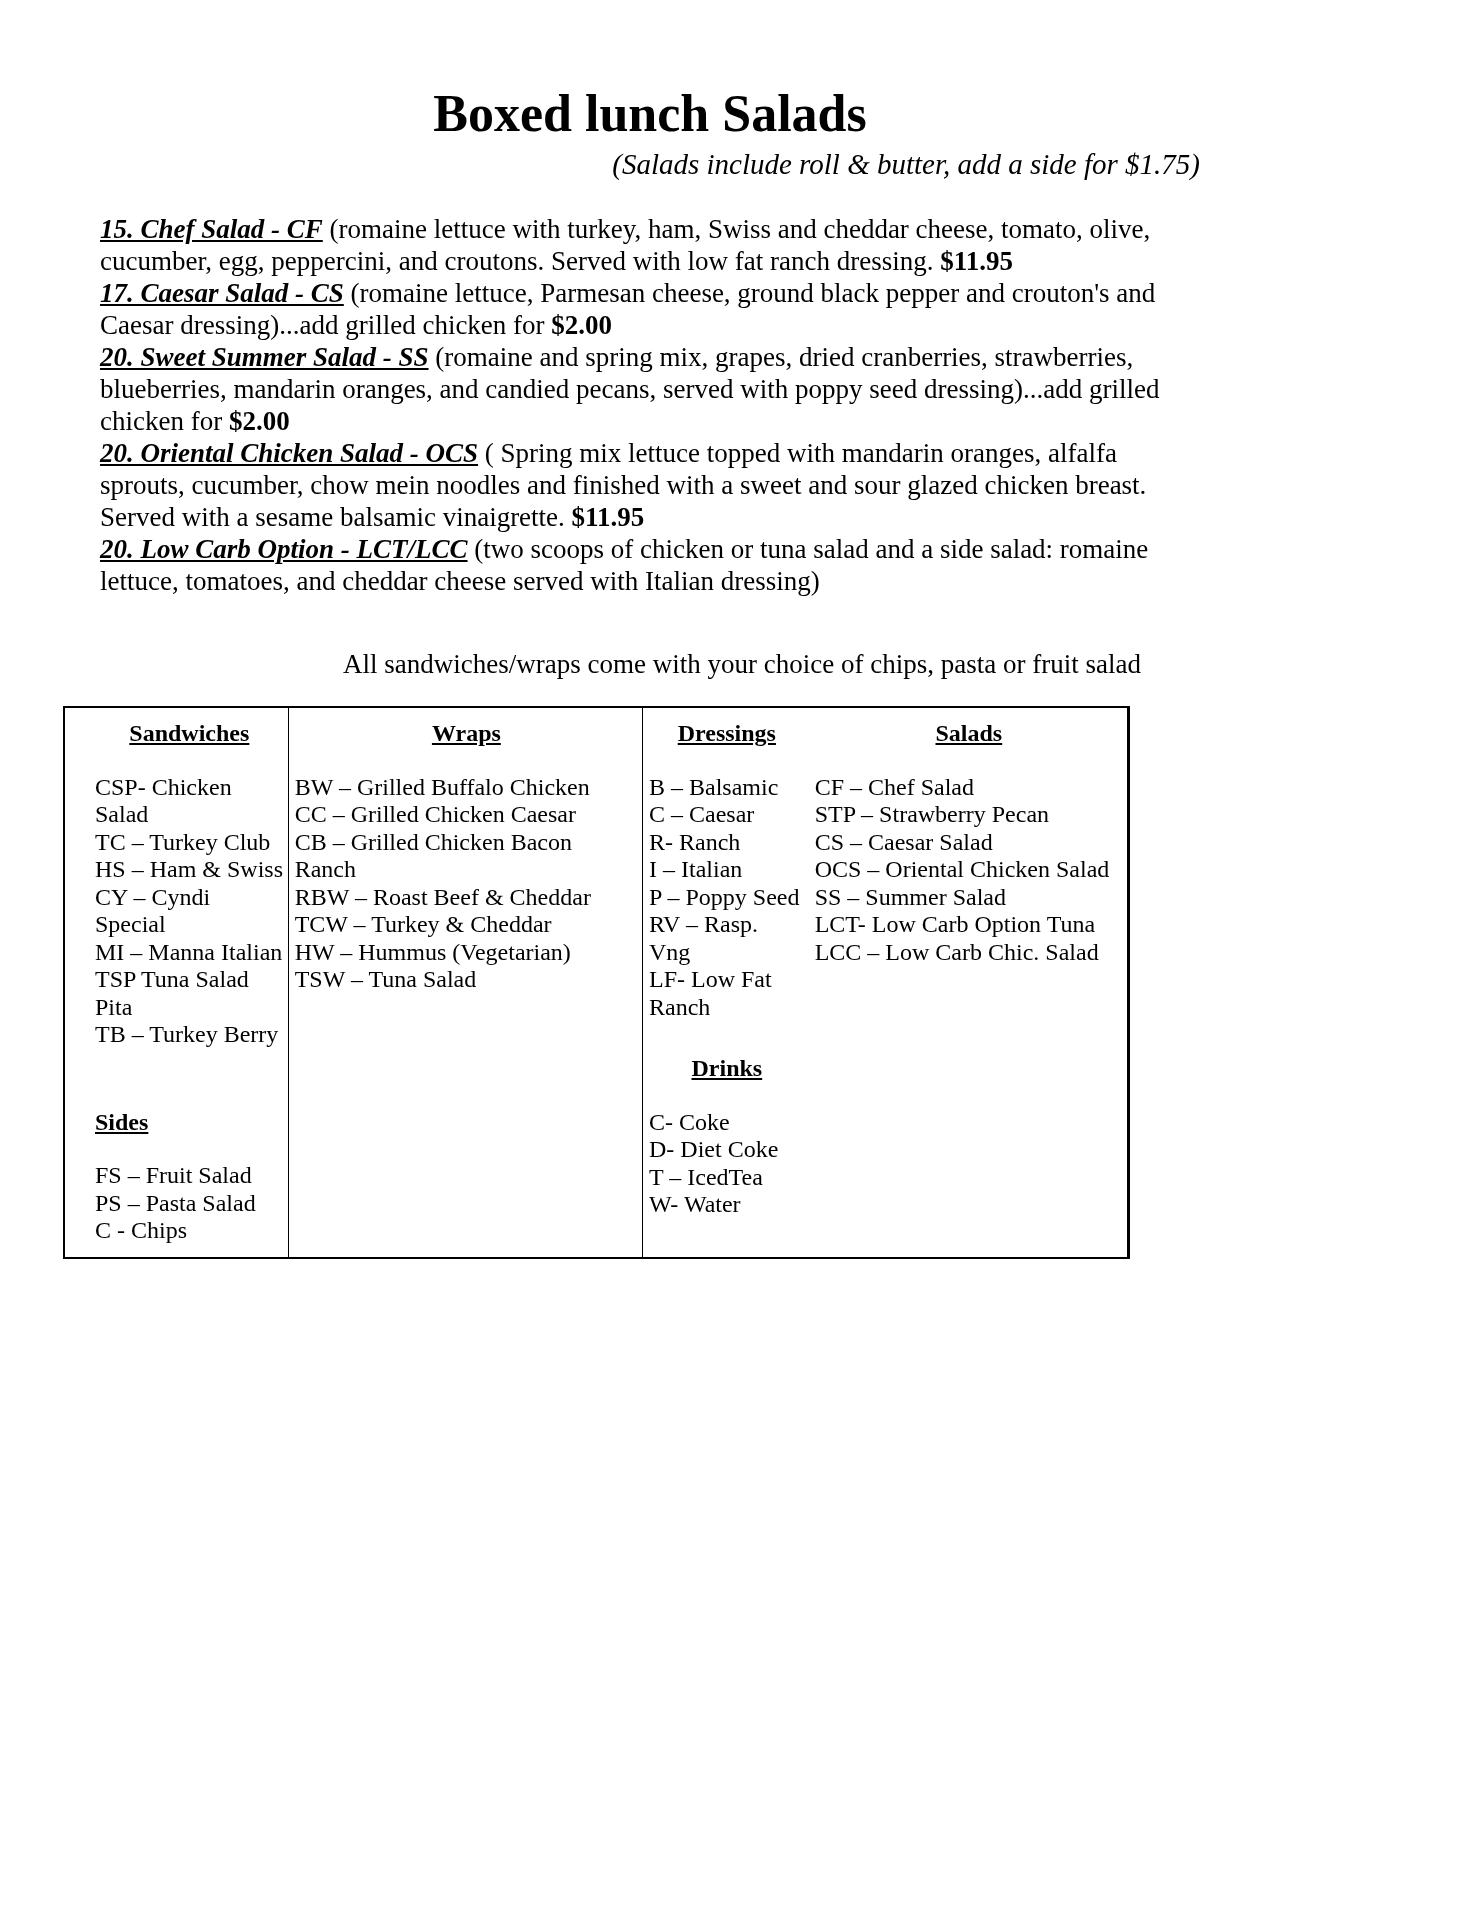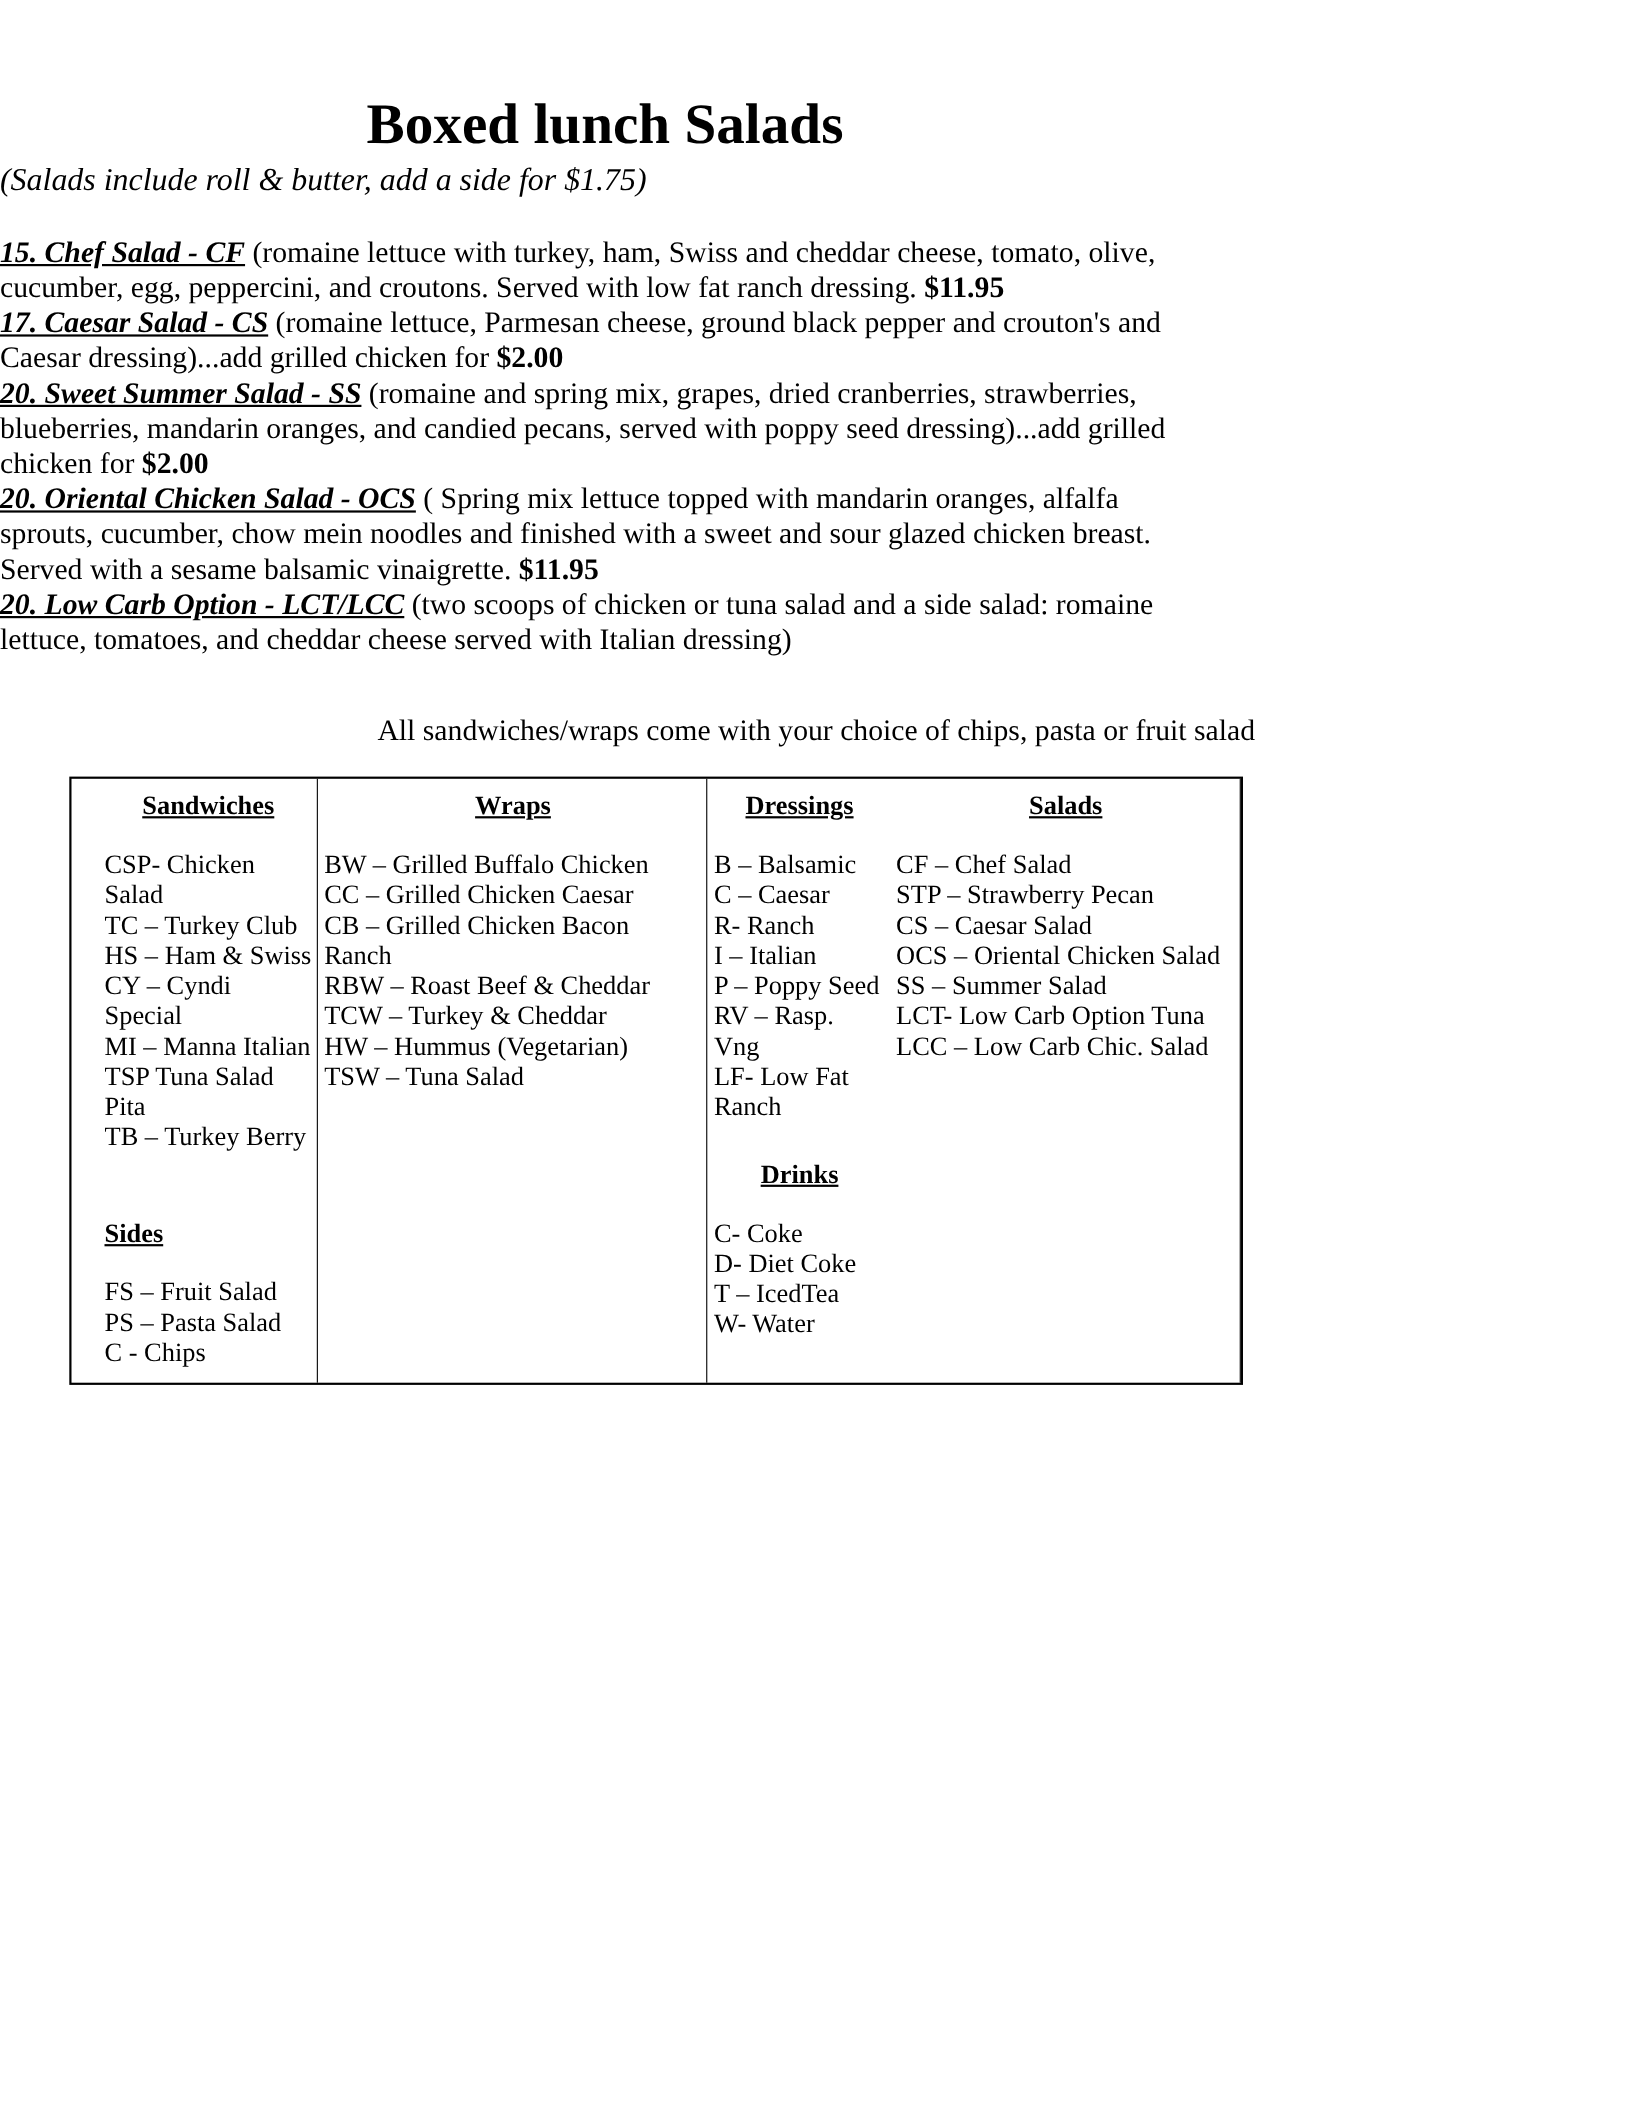--- a/index.html
+++ b/index.html
@@ -12,30 +12,31 @@
   .page {
     position: relative;
     width: 1484px;
     min-height: 1920px;
     background: #ffffff;
     box-sizing: border-box;
     padding-top: 85px;
   }
   .content {
     width: 1100px;
+    margin-left: 100px;
   }
   h1.title {
     margin: 0;
     text-align: center;
     font-size: 52px;
     font-weight: bold;
     line-height: 1.1;
   }
   .subtitle {
-    text-align: left;
+    text-align: right;
     font-style: italic;
     font-size: 29px;
     margin-top: 6px;
   }
   .menu {
     margin-top: 32px;
     font-size: 27px;
     line-height: 32px;
   }
   .menu p {

